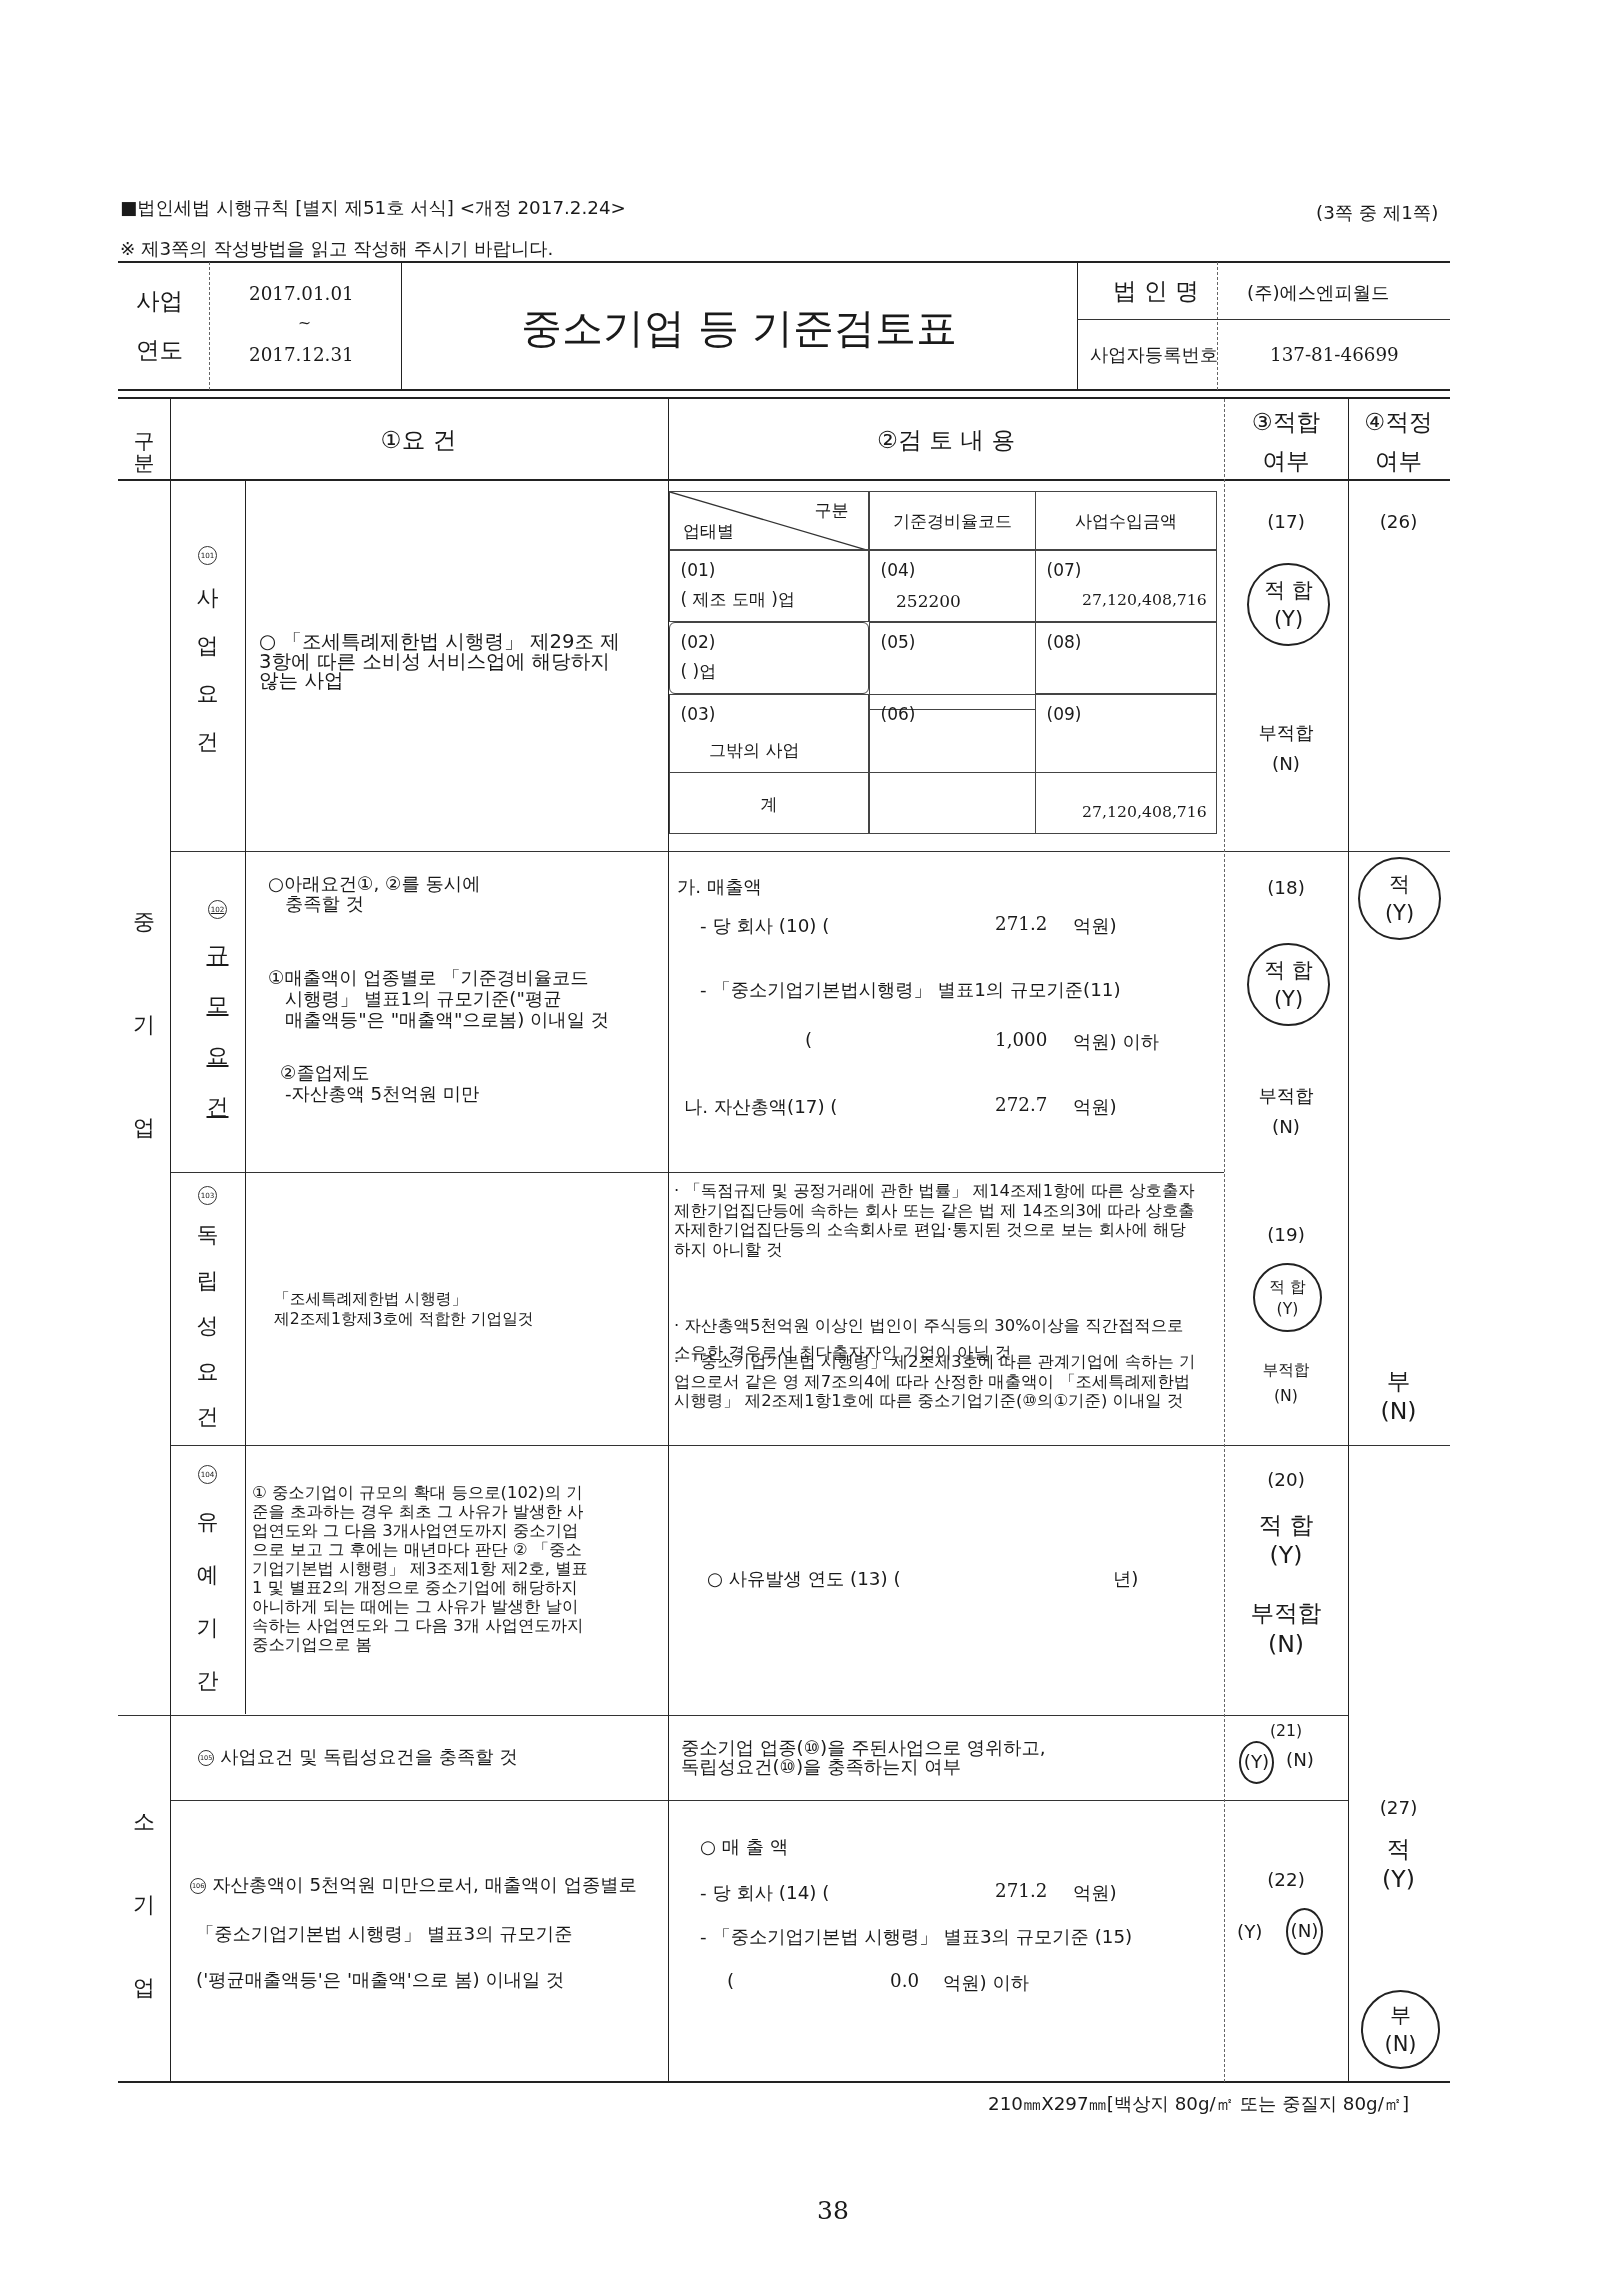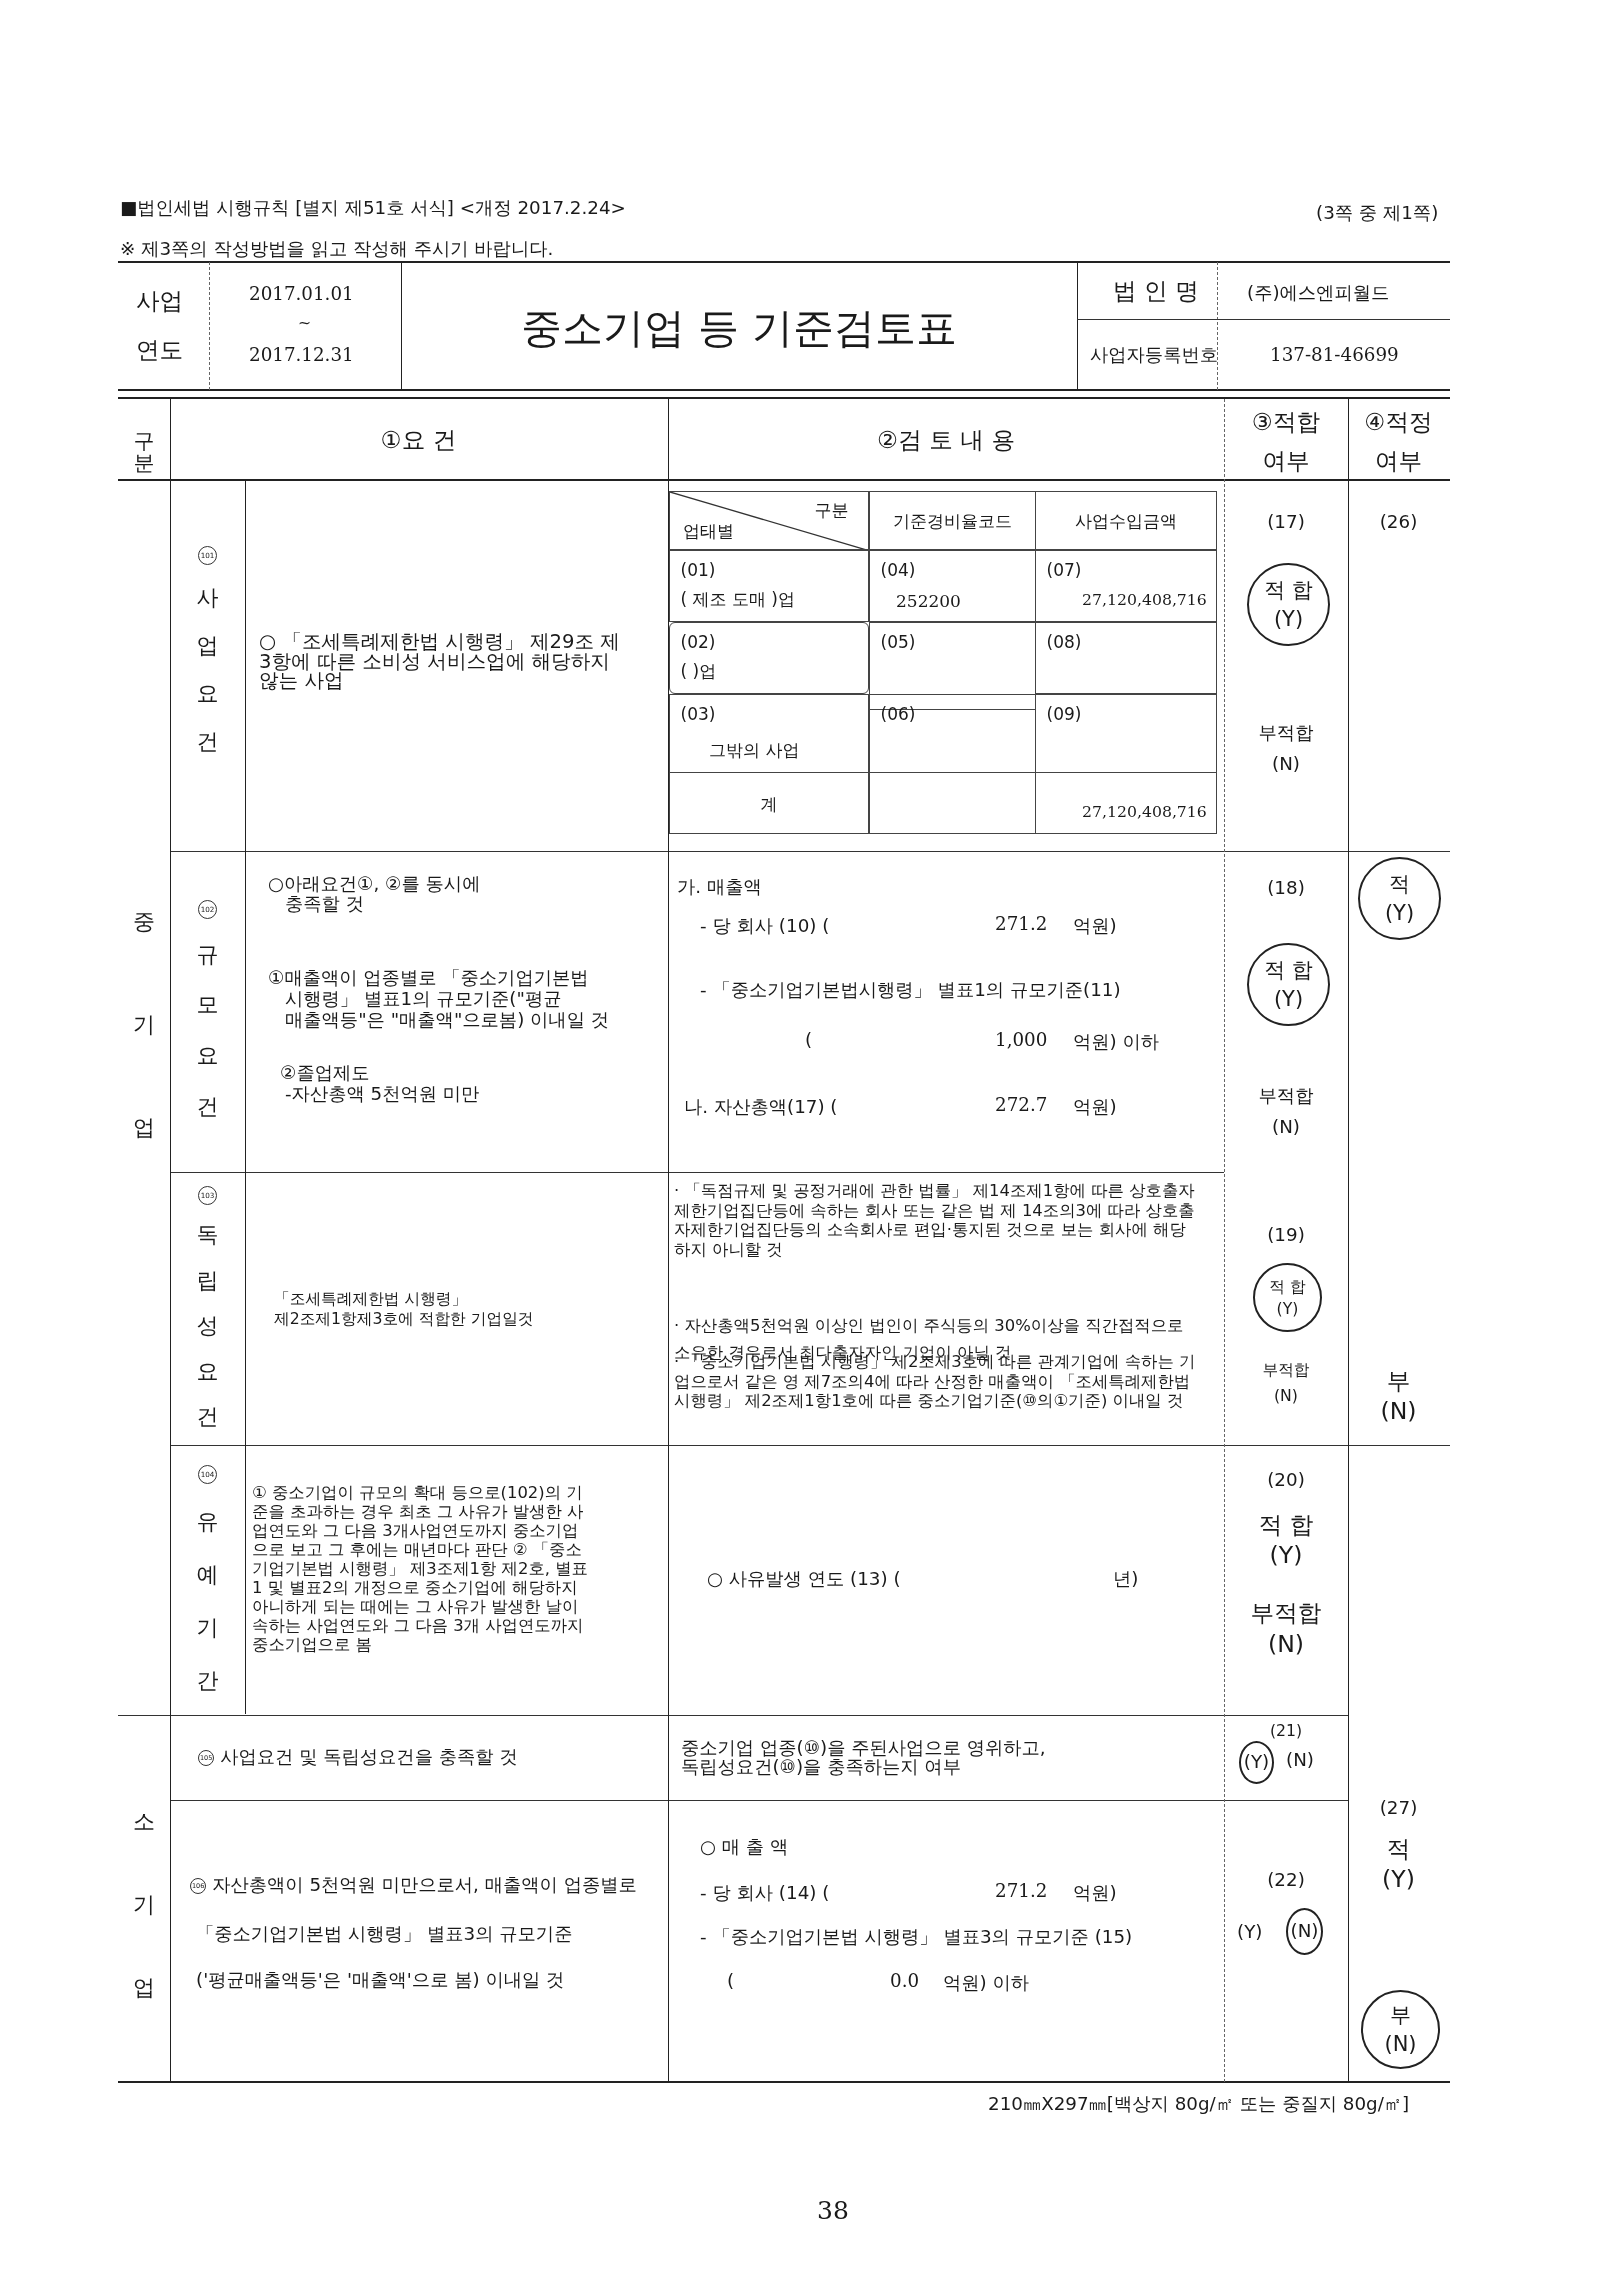--- a/index.html
+++ b/index.html
@@ -148,30 +148,30 @@
 
 <div class="t med center" style="left:1224px;width:124px;top:511px;">(17)</div>
 <div class="circle" style="left:1247px;top:563px;width:79px;height:79px;">
   <span>적 합</span>
   <span>(Y)</span>
 </div>
 <div class="t med center" style="left:1224px;width:124px;top:720px;">부적합</div>
 <div class="t med center" style="left:1224px;width:124px;top:753px;">(N)</div>
 <div class="t med center" style="left:1348px;width:101px;top:511px;">(26)</div>
 
-<div class="vert" style="left:170px;top:890px;width:75px;height:242px;">
+<div class="vert" style="left:180px;top:890px;width:75px;height:242px;text-decoration:underline;">
   <span class="mark" style="font-size:7.2px;width:17px;height:17px;line-height:17px;">102</span>
   <span>규</span>
   <span>모</span>
   <span>요</span>
   <span>건</span>
 </div>
 <div class="t med" style="left:268px;top:871px;">○아래요건①, ②를 동시에</div>
 <div class="t med" style="left:285px;top:891px;">충족할 것</div>
-<div class="t med" style="left:268px;top:965px;">①매출액이 업종별로 「중소기업기본법</div>
+<div class="t med" style="left:268px;top:965px;">①매출액이 업종별로 「기준경비율코드</div>
 <div class="t med" style="left:285px;top:986px;">시행령」 별표1의 규모기준("평균</div>
 <div class="t med" style="left:285px;top:1007px;">매출액등"은 "매출액"으로봄) 이내일 것</div>
 <div class="t med" style="left:268px;top:1060px;margin-left:12px;">②졸업제도</div>
 <div class="t med" style="left:285px;top:1081px;">-자산총액 5천억원 미만</div>
 
 <div class="t med" style="left:677px;top:874px;">가. 매출액</div>
 <div class="t med" style="left:700px;top:913px;">- 당 회사 (10) (</div>
 <div class="t med" style="left:995px;top:913px;font-family:'DejaVu Serif',serif;">271.2</div>
 <div class="t med" style="left:1073px;top:913px;">억원)</div>
 <div class="t med" style="left:700px;top:977px;">- 「중소기업기본법시행령」 별표1의 규모기준(11)</div>

